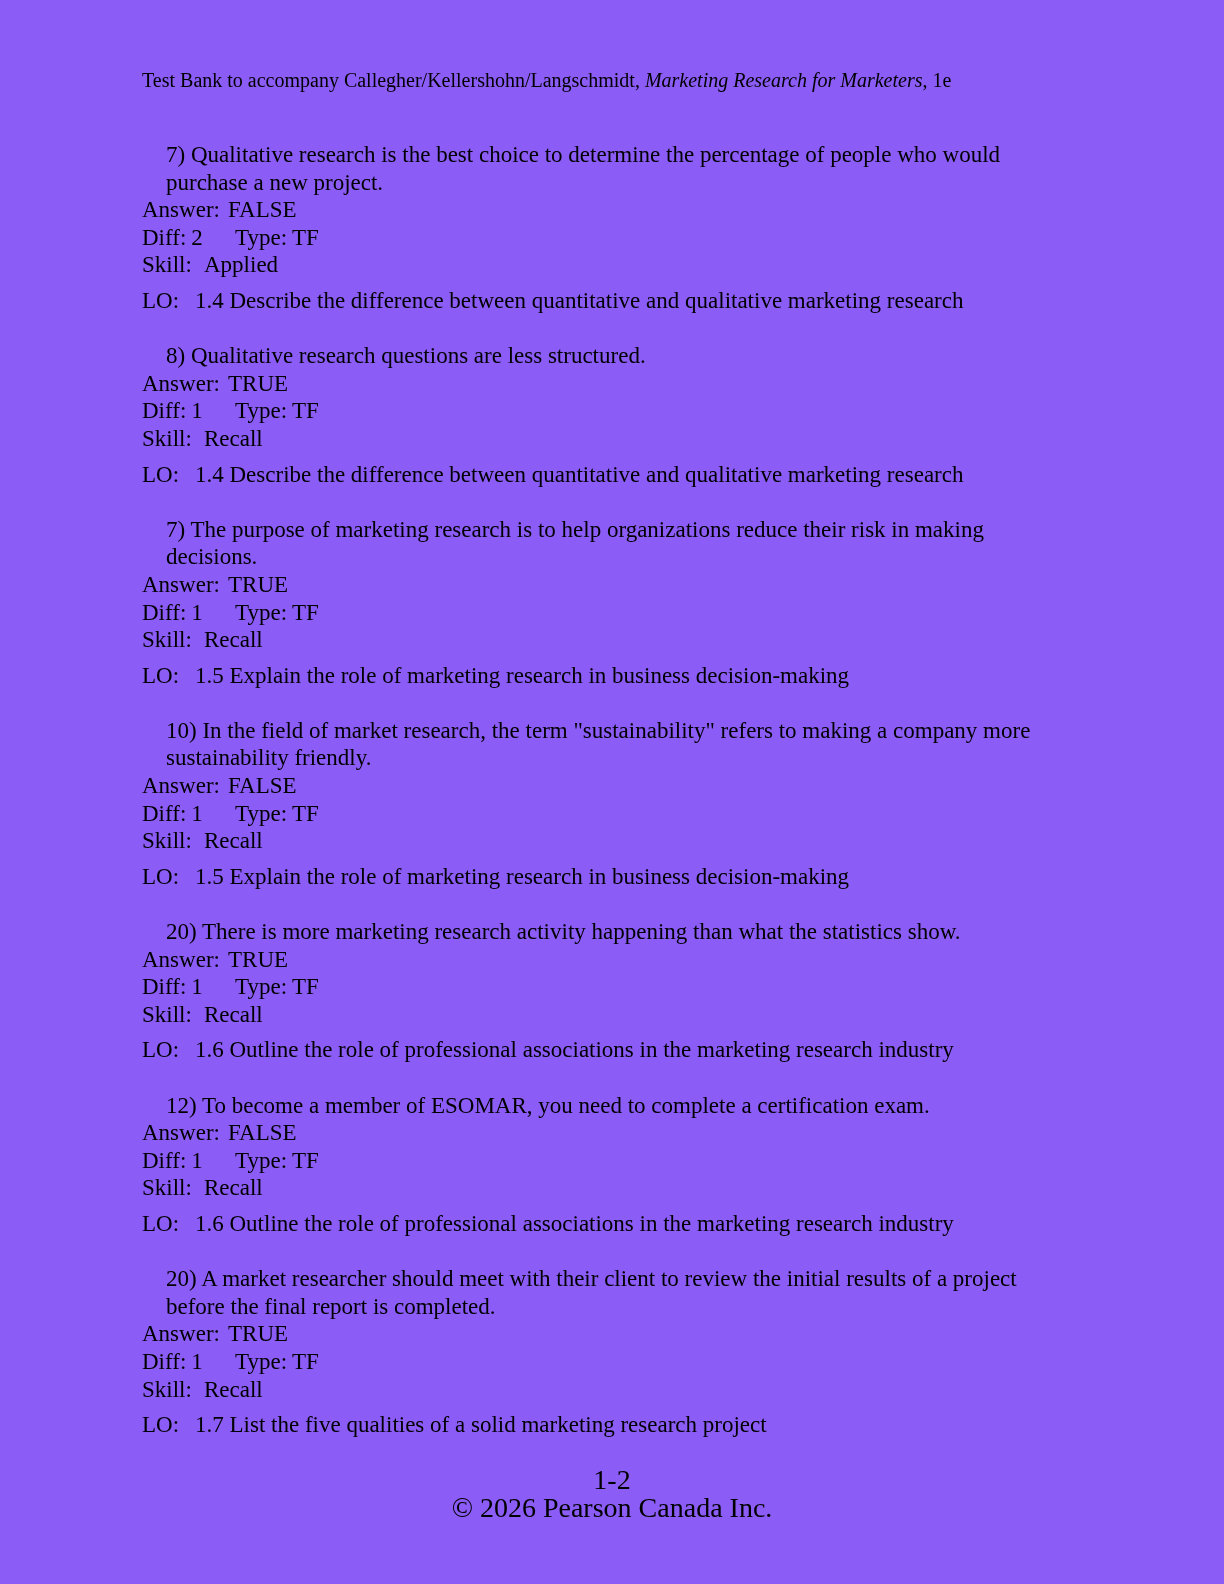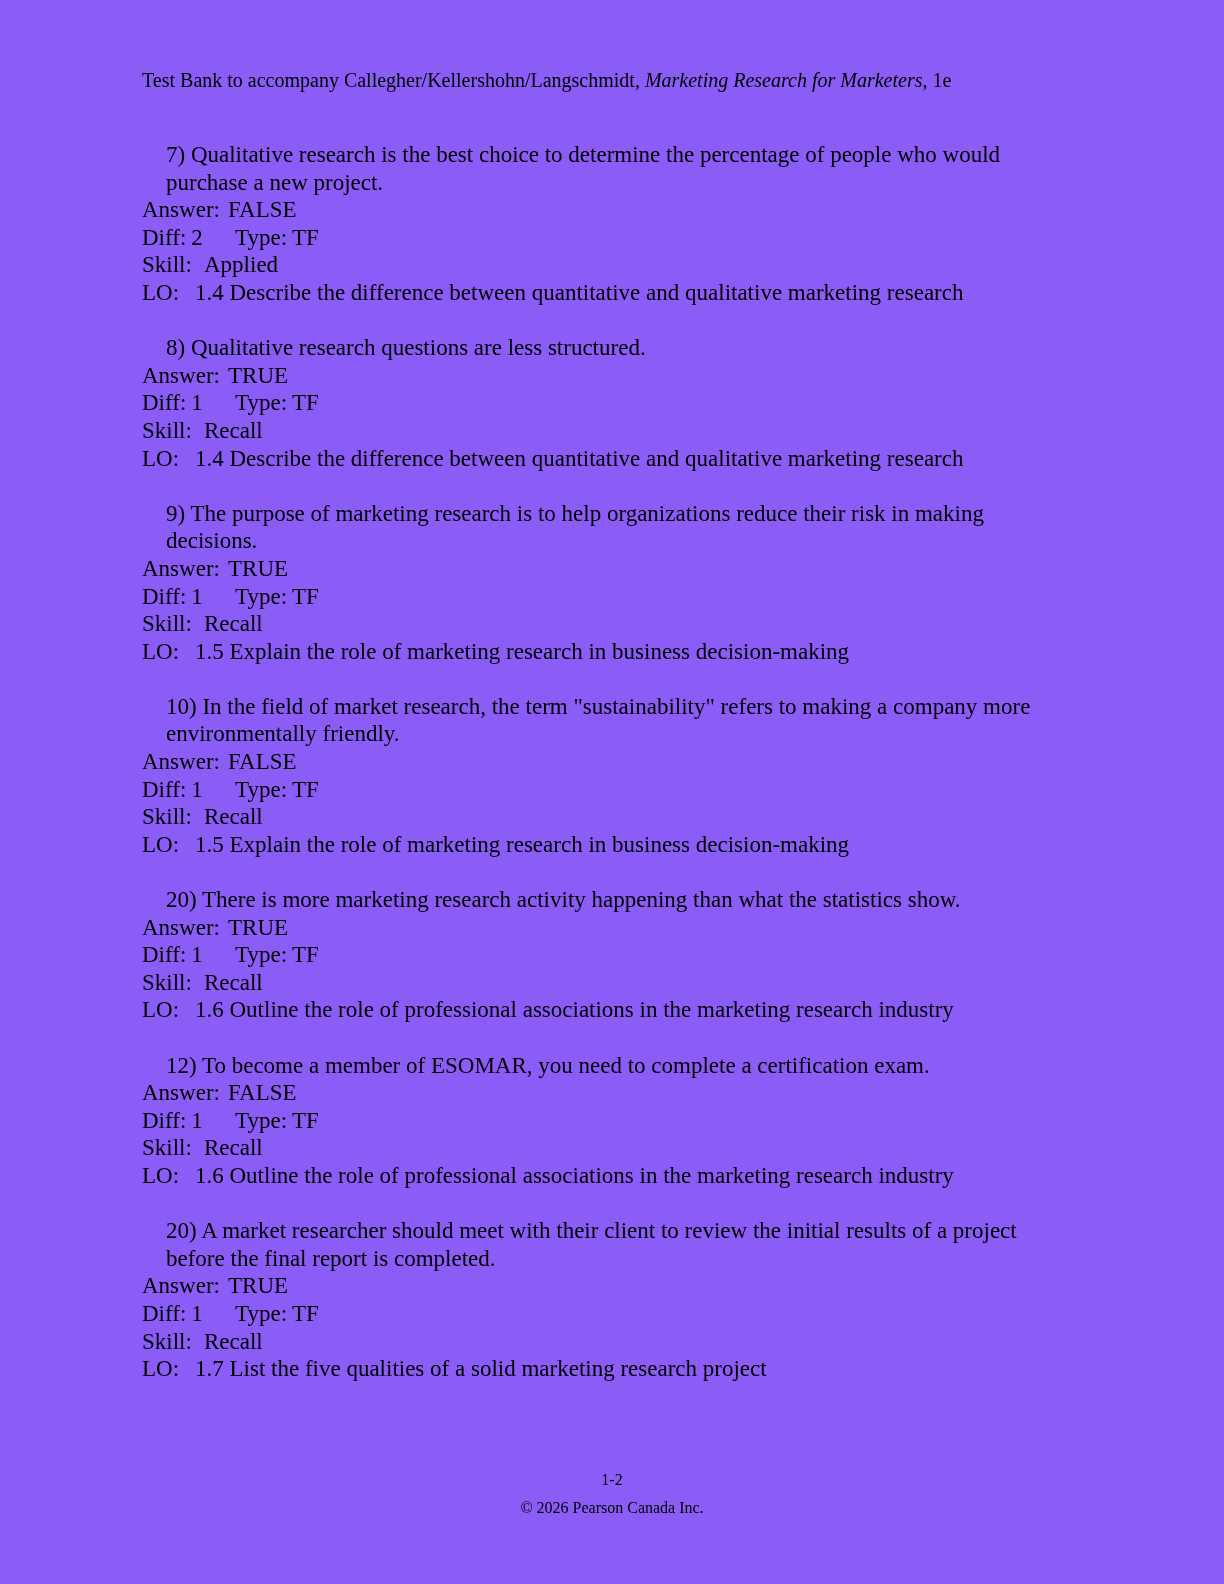--- a/index.html
+++ b/index.html
@@ -29,29 +29,29 @@
     font-size: 23px;
     line-height: 27.6px;
   }
   .question { margin: 0 0 27.6px 0; }
   .qline { white-space: nowrap; margin-left: 24px; }
   .meta  { white-space: nowrap; }
   .cell      { display: inline-block; }
   .w-answer  { width: 86px; }
   .w-diff    { width: 93px; }
   .w-skill   { width: 62px; }
-  .w-lo      { width: 53px; }
+  .w-lo      { width: 53px; margin-top: 8px; }
   .pair-gap  { margin-left: 5px; }
   .footer {
     position: absolute;
     left: 0;
     top: 1466px;
     width: 100%;
     text-align: center;
-    font-size: 16px;
+    font-size: 28px;
     line-height: 27.6px;
   }
 </style>
 </head>
 <body>
 
 <div class="page">
 
   <div class="header">
     <span>Test Bank to accompany Callegher/Kellershohn/Langschmidt, </span><span class="book-title">Marketing Research for Marketers</span><span>, 1e</span>
@@ -67,30 +67,30 @@
         <div class="meta"><span class="cell w-lo">LO:</span><span>1.4 Describe the difference between quantitative and qualitative marketing research</span></div>
       </div>
       <div class="question">
         <div class="qline">8) Qualitative research questions are less structured.</div>
         <div class="meta"><span class="cell w-answer">Answer:</span><span>TRUE</span></div>
         <div class="meta"><span class="cell w-diff"><span>Diff:</span><span class="pair-gap">1</span></span><span>Type:</span><span class="pair-gap">TF</span></div>
         <div class="meta"><span class="cell w-skill">Skill:</span><span>Recall</span></div>
         <div class="meta"><span class="cell w-lo">LO:</span><span>1.4 Describe the difference between quantitative and qualitative marketing research</span></div>
       </div>
       <div class="question">
-        <div class="qline">9) The purpose of marketing research is to help organizations reduce their risk in making</div>
+        <div class="qline">7) The purpose of marketing research is to help organizations reduce their risk in making</div>
         <div class="qline">decisions.</div>
         <div class="meta"><span class="cell w-answer">Answer:</span><span>TRUE</span></div>
         <div class="meta"><span class="cell w-diff"><span>Diff:</span><span class="pair-gap">1</span></span><span>Type:</span><span class="pair-gap">TF</span></div>
         <div class="meta"><span class="cell w-skill">Skill:</span><span>Recall</span></div>
         <div class="meta"><span class="cell w-lo">LO:</span><span>1.5 Explain the role of marketing research in business decision-making</span></div>
       </div>
       <div class="question">
         <div class="qline">10) In the field of market research, the term "sustainability" refers to making a company more</div>
-        <div class="qline">environmentally friendly.</div>
+        <div class="qline">sustainability friendly.</div>
         <div class="meta"><span class="cell w-answer">Answer:</span><span>FALSE</span></div>
         <div class="meta"><span class="cell w-diff"><span>Diff:</span><span class="pair-gap">1</span></span><span>Type:</span><span class="pair-gap">TF</span></div>
         <div class="meta"><span class="cell w-skill">Skill:</span><span>Recall</span></div>
         <div class="meta"><span class="cell w-lo">LO:</span><span>1.5 Explain the role of marketing research in business decision-making</span></div>
       </div>
       <div class="question">
         <div class="qline">20) There is more marketing research activity happening than what the statistics show.</div>
         <div class="meta"><span class="cell w-answer">Answer:</span><span>TRUE</span></div>
         <div class="meta"><span class="cell w-diff"><span>Diff:</span><span class="pair-gap">1</span></span><span>Type:</span><span class="pair-gap">TF</span></div>
         <div class="meta"><span class="cell w-skill">Skill:</span><span>Recall</span></div>

